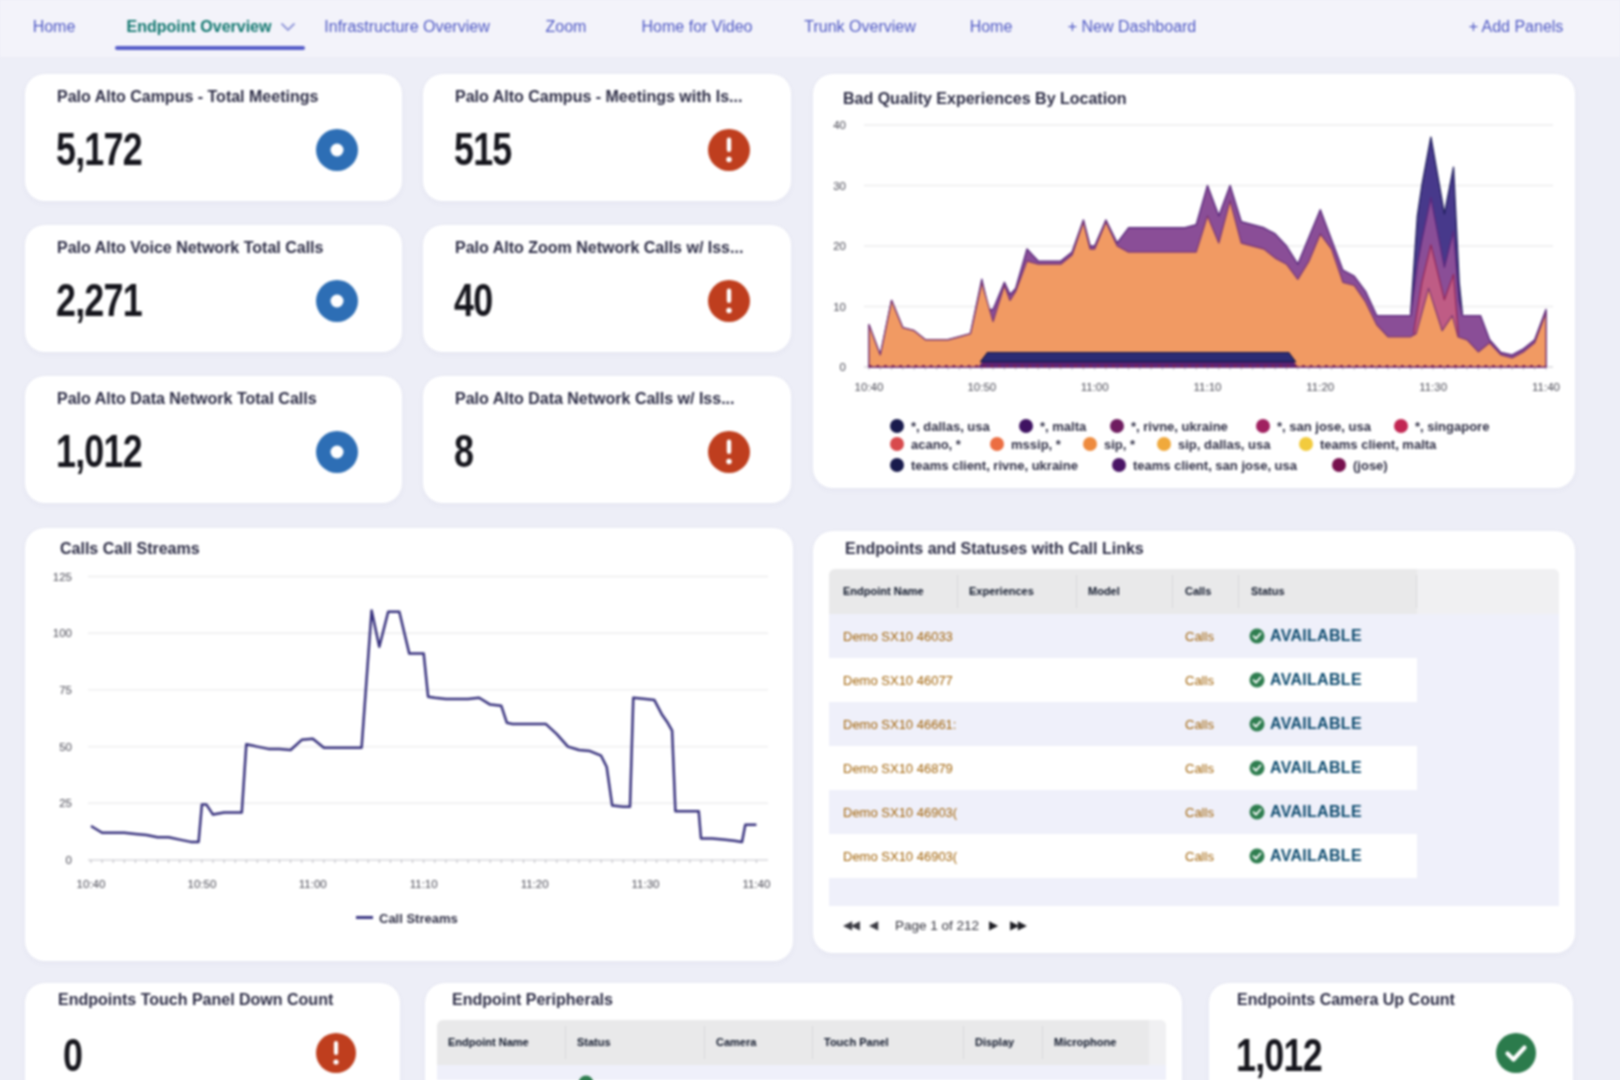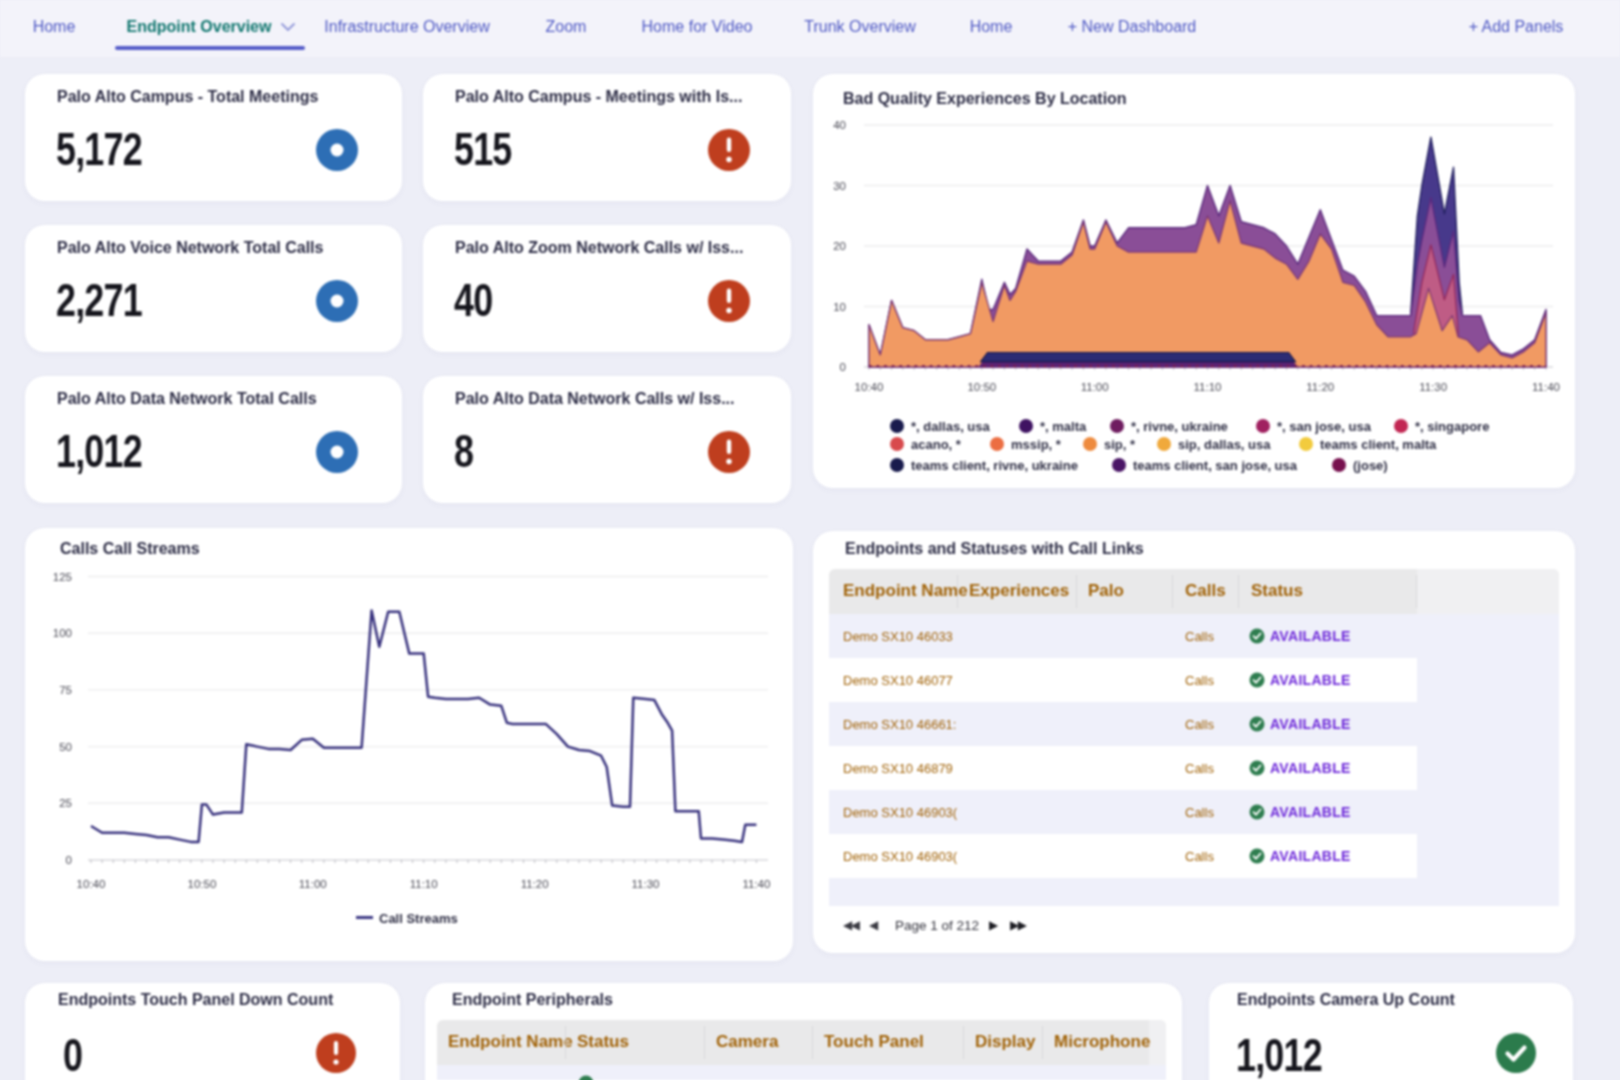--- a/index.html
+++ b/index.html
@@ -3,23 +3,23 @@
 <style>
 *{margin:0;padding:0;box-sizing:border-box}
 html,body{width:1620px;height:1080px;overflow:hidden;background:#edeef7;font-family:"Liberation Sans",sans-serif}
 .abs{position:absolute}
 .card{background:#fff;border-radius:20px;box-shadow:0 2px 6px rgba(80,80,140,0.05)}
 .nav{font-size:16px;color:#4e58c4;transform:translate(-50%,-50%);white-space:nowrap;font-weight:500}
 .nav.act{color:#0f766e;font-weight:600}
 .ctitle{font-size:16px;color:#2c2c45;font-weight:600;white-space:nowrap}
 .cnum{font-size:46px;color:#16161d;font-weight:700;letter-spacing:-1px;transform:scaleX(0.78);transform-origin:0 0;white-space:nowrap}
 .ptitle{font-size:16px;color:#2c2c45;font-weight:600;white-space:nowrap}
-.th{font-size:17px;color:#a16207;font-weight:700;white-space:nowrap}
+.th{font-size:11px;color:#0f172a;font-weight:700;white-space:nowrap}
 .link{font-size:13px;color:#a16207;white-space:nowrap}
-.avail{font-size:14px;color:#6d28d9;font-weight:700;letter-spacing:0.3px}
+.avail{font-size:16px;color:#0c4a6e;font-weight:700;letter-spacing:0.3px}
 .lgt{font-size:13px;color:#2f2f45;font-weight:600;white-space:nowrap}
 </style></head>
 <body>
 <div style="position:absolute;left:0;top:0;width:1620px;height:1080px;filter:blur(0.8px)">
 <div class="abs" style="left:0;top:0;width:1620px;height:57px;background:#f3f3fa"></div>
 <div class="nav abs" style="left:54px;top:27px">Home</div>
 <div class="nav act abs" style="left:199px;top:27px">Endpoint Overview</div>
 <div class="nav abs" style="left:407px;top:27px">Infrastructure Overview</div>
 <div class="nav abs" style="left:566px;top:27px">Zoom</div>
 <div class="nav abs" style="left:697px;top:27px">Home for Video</div>
@@ -161,21 +161,21 @@
 </svg>
 <div class="abs" style="left:356px;top:916px;width:17px;height:3px;background:#3c3884"></div>
 <div class="abs" style="left:379px;top:918px;transform:translateY(-50%);font-size:13px;font-weight:700;color:#2f2f45">Call Streams</div>
 
 <div class="card abs" style="left:813px;top:531px;width:762px;height:422px"></div>
 <div class="ptitle abs" style="left:845px;top:540px">Endpoints and Statuses with Call Links</div>
 <div class="abs" style="left:829px;top:569px;width:730px;height:45px;background:#e9e9ea;border-radius:6px 6px 0 0"></div>
 <div class="abs" style="left:1417px;top:569px;width:142px;height:45px;background:#f0f0f2;border-radius:0 6px 0 0"></div>
 <div class="abs th" style="left:843px;top:591px;transform:translateY(-50%)">Endpoint Name</div>
 <div class="abs th" style="left:969px;top:591px;transform:translateY(-50%)">Experiences</div>
-<div class="abs th" style="left:1088px;top:591px;transform:translateY(-50%)">Palo</div>
+<div class="abs th" style="left:1088px;top:591px;transform:translateY(-50%)">Model</div>
 <div class="abs th" style="left:1185px;top:591px;transform:translateY(-50%)">Calls</div>
 <div class="abs th" style="left:1251px;top:591px;transform:translateY(-50%)">Status</div>
 <div class="abs" style="left:957px;top:575px;width:1px;height:33px;background:#d8d8da"></div>
 <div class="abs" style="left:1076px;top:575px;width:1px;height:33px;background:#d8d8da"></div>
 <div class="abs" style="left:1172px;top:575px;width:1px;height:33px;background:#d8d8da"></div>
 <div class="abs" style="left:1238px;top:575px;width:1px;height:33px;background:#d8d8da"></div>
 <div class="abs" style="left:1416px;top:575px;width:1px;height:33px;background:#d8d8da"></div>
 
 <div class="abs" style="left:829px;top:614px;width:730px;height:292px;background:#eff0fa"></div>
 <div class="abs" style="left:829px;top:658px;width:588px;height:44px;background:#fff"></div>

